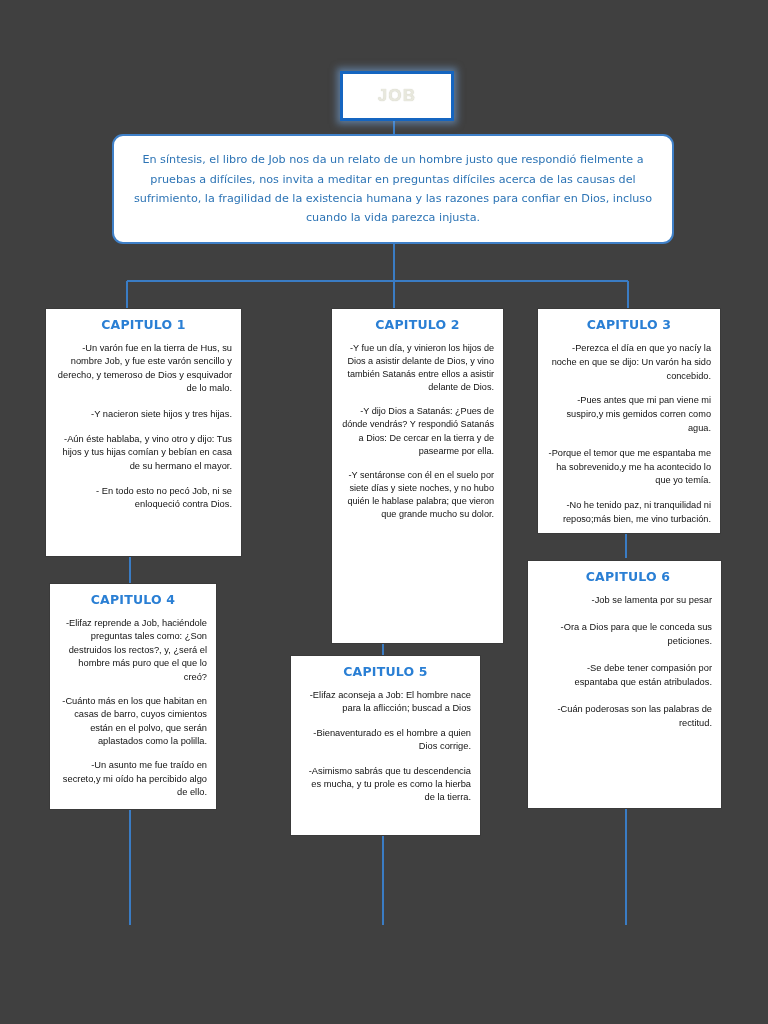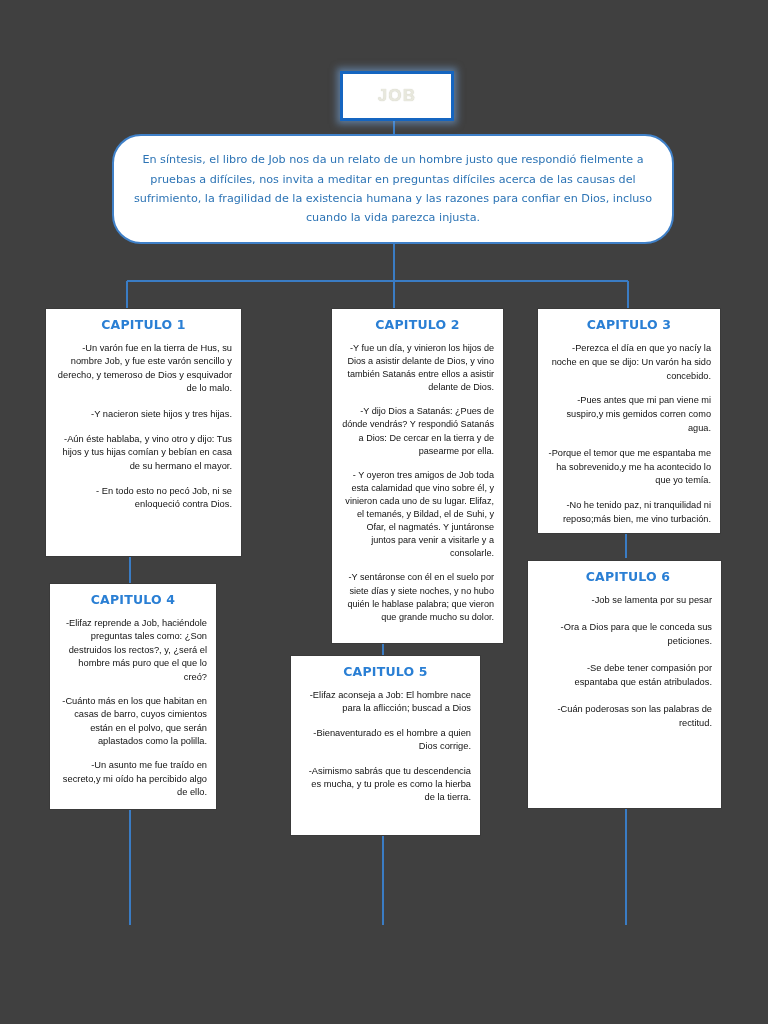--- a/index.html
+++ b/index.html
@@ -49,21 +49,21 @@
   }
 
   
   .summary-box {
     position: absolute;
     left: 112px;
     top: 134px;
     width: 562px;
     height: 110px;
     border: 2px solid #3f80c8;
-    border-radius: 29px;
+    border-radius: 11px;
     background: #ffffff;
     display: flex;
     align-items: center;
     justify-content: center;
     box-sizing: border-box;
     padding: 4px 18px;
   }
   .summary-text {
     color: #2d74b5;
     font-size: 11.2px;
@@ -163,21 +163,20 @@
         <p>-Aún éste hablaba, y vino otro y dijo: Tus hijos y tus hijas comían y bebían en casa de su hermano el mayor.</p>
         <p>- En todo esto no pecó Job, ni se enloqueció contra Dios.</p>
       </div>
   </div>
 
   <div class="chapter-box" id="box-c2">
     <div class="chapter-title">CAPITULO 2</div>
     <div class="chapter-body align-just">
         <p> -Y fue un día, y vinieron los hijos de Dios a asistir delante de Dios, y vino también Satanás entre ellos a asistir delante de Dios.</p>
         <p>-Y dijo Dios a Satanás: ¿Pues de dónde vendrás? Y respondió Satanás a Dios: De cercar en la tierra y de pasearme por ella.</p>
-        <p>- Y oyeron tres amigos de Job toda esta calamidad que vino sobre él, y vinieron cada uno de su lugar. Elifaz, el temanés, y Bildad, el de Suhi, y Ofar, el nagmatés. Y juntáronse juntos para venir a visitarle y a consolarle.</p>
         <p>-Y sentáronse con él en el suelo por siete días y siete noches, y no hubo quién le hablase palabra; que vieron que grande mucho su dolor.</p>
       </div>
   </div>
 
   <div class="chapter-box" id="box-c3">
     <div class="chapter-title">CAPITULO 3</div>
     <div class="chapter-body align-center">
         <p>-Perezca el día en que yo nacíy la noche en que se dijo: Un varón ha sido concebido.</p>
         <p>-Pues antes que mi pan viene mi suspiro,y mis gemidos corren como agua.</p>
         <p>-Porque el temor que me espantaba me ha sobrevenido,y me ha acontecido lo que yo temía.</p>

